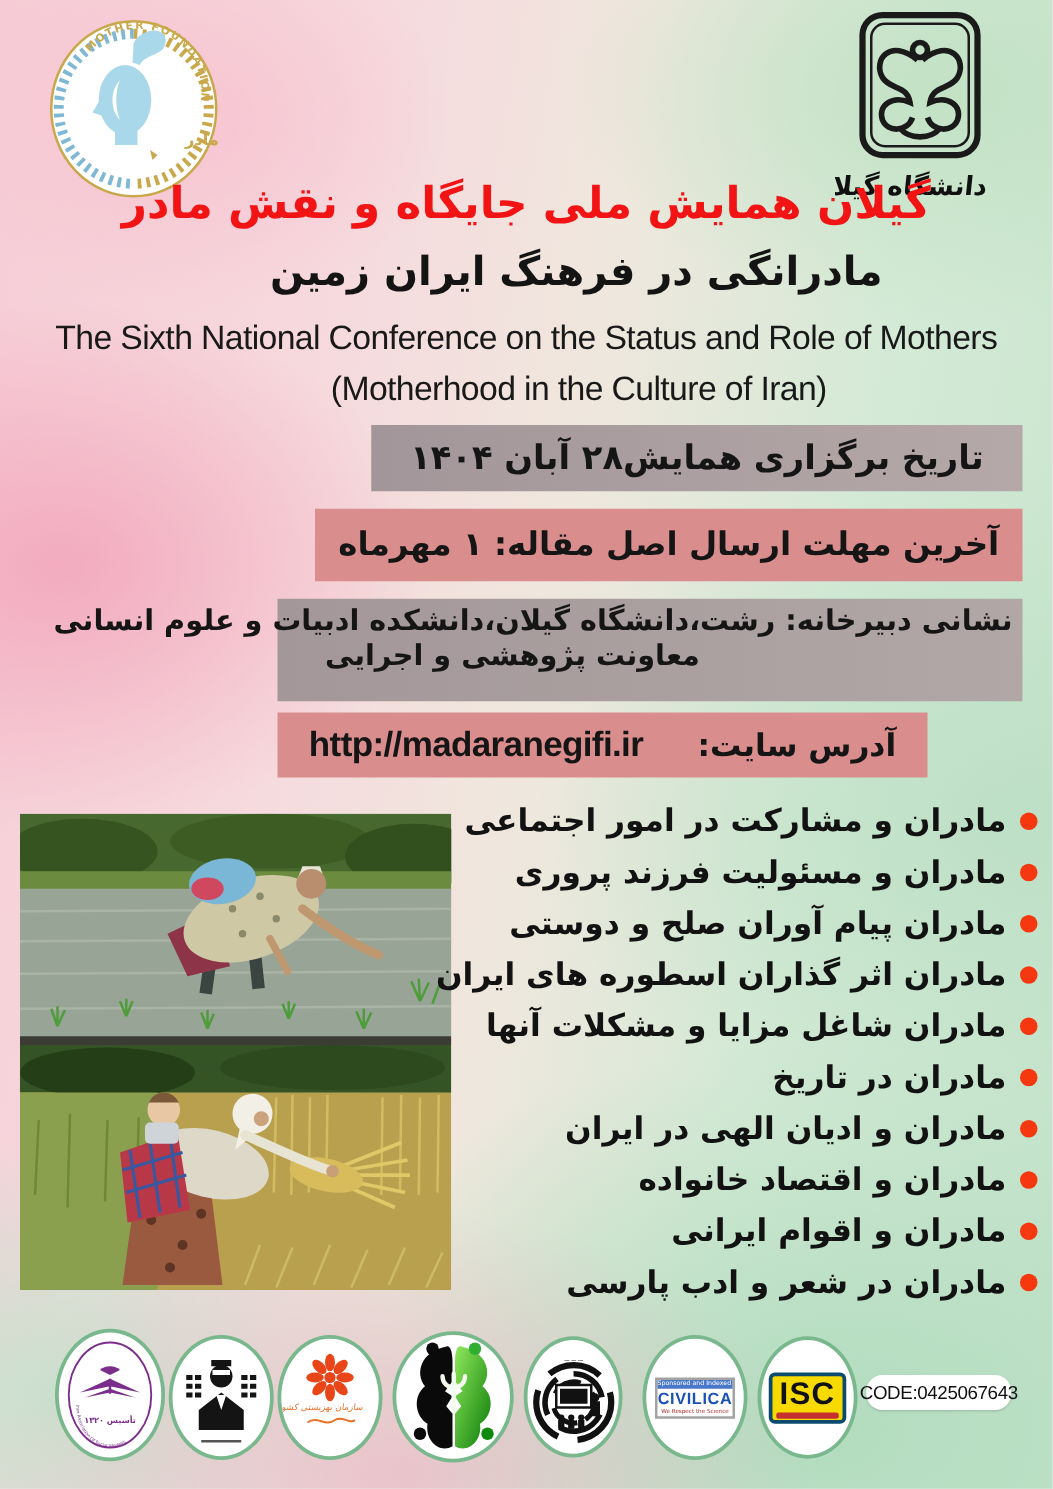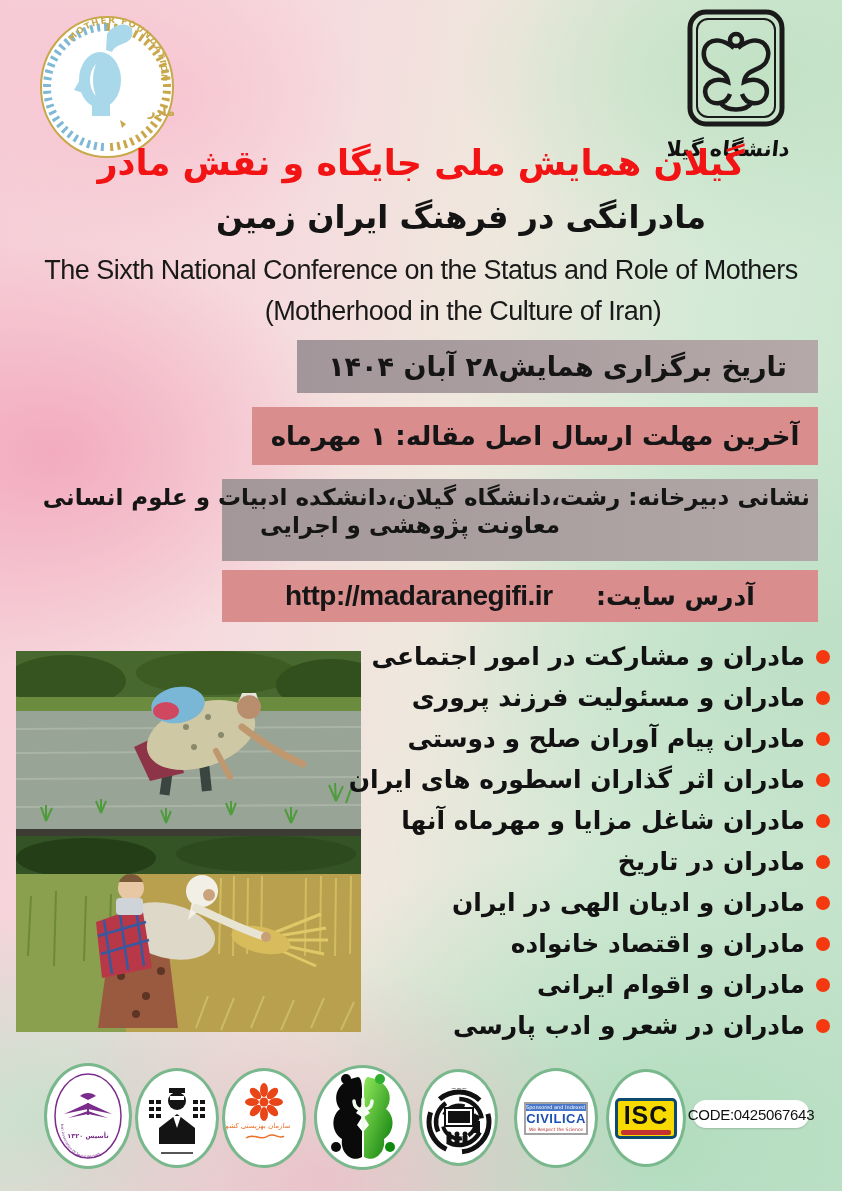--- a/index.html
+++ b/index.html
@@ -25,21 +25,21 @@
   
   .banner{direction:rtl;color:#151515;font-weight:bold;}
   .banner-gray1{top:340px;left:297px;width:521px;height:53px;line-height:53px;text-align:center;font-size:27px;
     background:linear-gradient(to right,#a2969a,#b4a8a8);}
   .banner-pink1{top:407px;left:252px;width:566px;height:58px;line-height:58px;text-align:center;font-size:26px;
     background:#d98d8d;}
   .banner-gray2{top:479px;left:222px;width:596px;height:82px;font-size:23px;
     background:linear-gradient(to right,#a39799,#b2a7a7);}
   .banner-gray2 .l1{white-space:nowrap;text-align:center;padding:5px 8px 0 0;overflow:visible;}
   .banner-gray2 .l2{text-align:center;transform:translateX(-110px);margin-top:2px;}
-  .banner-pink2{top:570px;left:222px;width:596px;height:52px;line-height:52px;text-align:center;font-size:25px;
+  .banner-pink2{top:570px;left:222px;width:520px;height:52px;line-height:52px;text-align:center;font-size:25px;
     background:#d98d8d;}
   .banner-pink2 .url{font-family:"Liberation Sans",sans-serif;font-weight:bold;font-size:28px;letter-spacing:-0.5px;}
   
   .topics{top:636px;right:12px;width:470px;direction:rtl;}
   .topic{display:flex;align-items:center;height:41px;gap:11px;}
   .topic .dot{width:14px;height:14px;border-radius:50%;background:#f5380f;flex:0 0 auto;}
   .topic .txt{font-size:25px;font-weight:bold;color:#121212;white-space:nowrap;}
   
   .photos{top:651px;left:16px;width:345px;}
   .photo{display:block;}
@@ -243,21 +243,21 @@
     <div class="topic">
         <span class="dot"></span>
         <span class="txt">مادران پیام آوران صلح و دوستی</span>
       </div>
     <div class="topic">
         <span class="dot"></span>
         <span class="txt">مادران اثر گذاران اسطوره های ایران</span>
       </div>
     <div class="topic">
         <span class="dot"></span>
-        <span class="txt">مادران شاغل مزایا و مهرماه آنها</span>
+        <span class="txt">مادران شاغل مزایا و مشکلات آنها</span>
       </div>
     <div class="topic">
         <span class="dot"></span>
         <span class="txt">مادران در تاریخ</span>
       </div>
     <div class="topic">
         <span class="dot"></span>
         <span class="txt">مادران و ادیان الهی در ایران</span>
       </div>
     <div class="topic">

